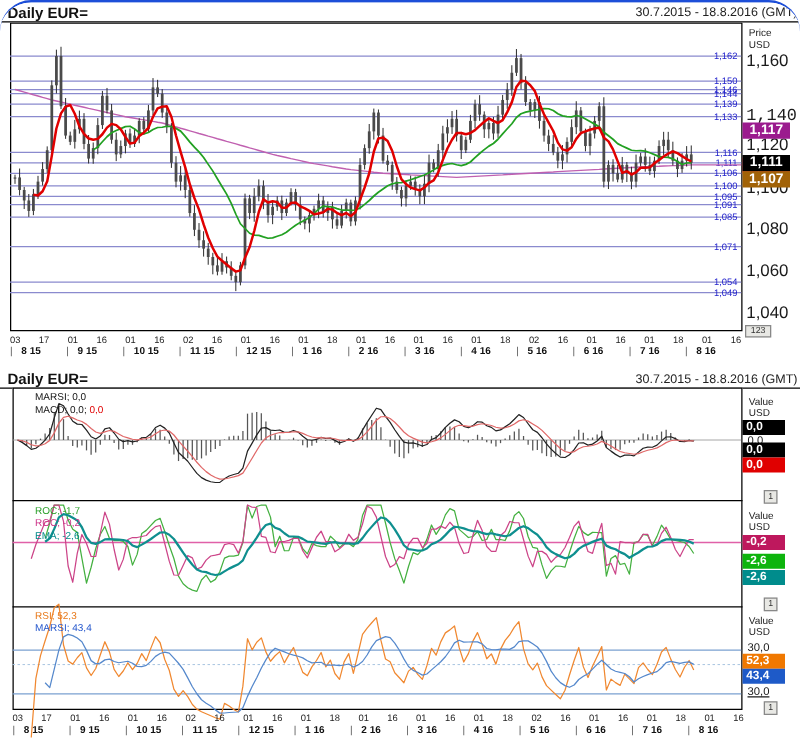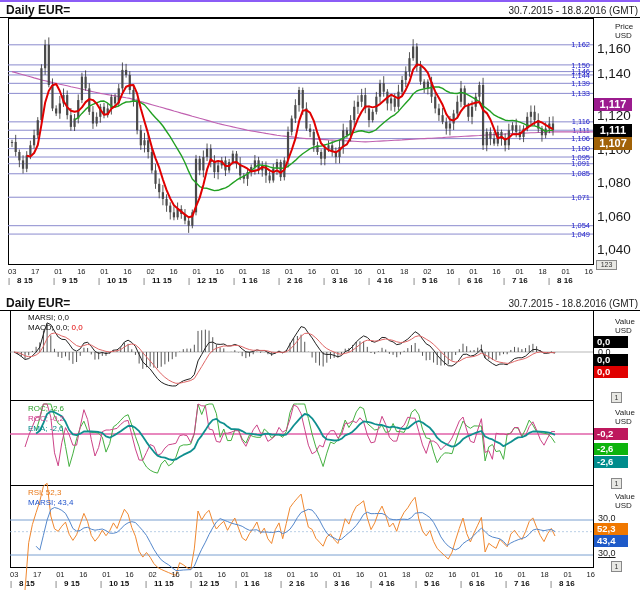--- a/index.html
+++ b/index.html
@@ -1,22 +1,22 @@
 <!DOCTYPE html>
 <html><head>
 <meta charset="utf-8">
 <style>
   html,body{margin:0;padding:0;background:#fff;}
   .screen{position:relative;width:640px;height:597px;background:#fff;
           font-family:"Liberation Sans","DejaVu Sans",sans-serif;overflow:hidden;
-          border-top:2px solid #8b5cf6;box-sizing:border-box;}
+          border-top:2px solid #1d4ed8;box-sizing:border-box;border-radius:25px;}
   .sec-header{position:absolute;left:0;width:640px;height:15px;border-bottom:1px solid #000;background:#fff;}
   .sec-title{position:absolute;left:6px;top:1px;font-size:12px;font-weight:bold;color:#111;}
   .sec-range{position:absolute;right:2px;top:3px;font-size:10px;color:#222;}
-  .axis-unit{position:absolute;font-size:8px;color:#222;line-height:9px;margin-left:16px;}
+  .axis-unit{position:absolute;font-size:8px;color:#222;line-height:9px;}
   .frame{position:absolute;border:1px solid #000;box-sizing:border-box;background:#fff;}
   svg{position:absolute;overflow:visible;}
   .ytick{position:absolute;left:597px;width:43px;font-size:13.5px;color:#1a1a1a;letter-spacing:0px;}
   .badge{position:absolute;width:38px;height:13px;font-size:11px;font-weight:bold;color:#fff;
          text-align:center;line-height:13px;}
   .sbadge{position:absolute;width:34px;height:12px;font-size:9.5px;font-weight:bold;color:#fff;
           text-align:left;padding-left:3px;line-height:12px;box-sizing:border-box;}
   .axis-small{position:absolute;font-size:9px;color:#1a1a1a;}
   .legend{position:absolute;font-size:8px;line-height:10px;white-space:nowrap;}
   .xaxis-days{position:absolute;display:flex;justify-content:space-between;
@@ -372,21 +372,21 @@
       <line x1="541.3197278911565" y1="98.87837324941987" x2="541.3197278911565" y2="115.23356831576295" stroke="#2a2a2a" stroke-width="0.8"></line>
       <rect x="540.2197278911565" y="105.5249999999999" width="2.2" height="5.024999999999821" fill="#4a4a4a"></rect>
       <line x1="545" y1="98.36610696650264" x2="545" y2="117.52655147935246" stroke="#2a2a2a" stroke-width="0.8"></line>
       <rect x="543.9" y="105.5249999999999" width="2.2" height="6.700000000000003" fill="#4a4a4a"></rect>
       <path d="M66.6 101.9L70.2 99.6L73.9 95.4L77.6 91.4L81.3 88.2L85.0 86.4L88.6 84.9L92.3 83.3L96.0 83.0L99.7 85.2L103.4 88.1L107.0 89.1L110.7 88.0L114.4 85.6L118.1 84.0L121.8 83.8L125.4 83.0L129.1 83.2L132.8 84.7L136.5 86.9L140.2 91.1L143.9 95.7L147.5 99.7L151.2 103.5L154.9 108.0L158.6 113.5L162.3 118.9L165.9 125.0L169.6 131.2L173.3 137.3L177.0 144.7L180.7 153.4L184.3 161.0L188.0 164.8L191.7 168.6L195.4 170.1L199.1 170.3L202.7 171.5L206.4 172.6L210.1 172.3L213.8 171.0L217.5 169.8L221.1 167.8L224.8 164.9L228.5 162.2L232.2 159.9L235.9 158.2L239.5 155.9L243.2 152.9L246.9 149.3L250.6 146.9L254.3 147.3L257.9 147.6L261.6 148.9L265.3 150.0L269.0 150.0L272.7 150.3L276.3 150.0L280.0 148.4L283.7 145.5L287.4 142.4L291.1 138.8L294.7 135.8L298.4 133.2L302.1 130.6L305.8 129.1L309.5 128.2L313.1 128.1L316.8 126.9L320.5 125.8L324.2 124.5L327.9 123.2L331.5 122.0L335.2 120.2L338.9 117.9L342.6 115.7L346.3 114.3L349.9 113.3L353.6 112.8L357.3 113.8L361.0 114.5L364.7 113.5L368.3 111.6L372.0 108.1L375.7 104.8L379.4 101.7L383.1 98.9L386.7 96.8L390.4 93.4L394.1 89.1L397.8 85.0L401.5 81.0L405.1 76.0L408.8 73.0L412.5 71.7L416.2 70.9L419.9 70.2L423.6 69.5L427.2 68.9L430.9 69.0L434.6 70.4L438.3 73.0L442.0 74.7L445.6 75.3L449.3 75.5L453.0 74.4L456.7 75.2L460.4 77.2L464.0 79.2L467.7 81.3L471.4 83.5L475.1 87.8L478.8 90.6L482.4 93.4L486.1 96.9L489.8 98.8L493.5 100.5L497.2 102.2L500.8 102.6L504.5 102.5L508.2 102.9L511.9 104.2L515.6 105.7L519.2 107.3L522.9 107.7L526.6 107.9L530.3 109.1L534.0 111.2L537.6 113.6L541.3 112.4L545.0 112.3" fill="none" stroke="#22a022" stroke-width="1.4" stroke-linejoin="round"></path>
       <path d="M18.7 137.7L22.4 138.4L26.1 135.0L29.8 127.0L33.4 106.9L37.1 84.8L40.8 72.7L44.5 67.3L48.2 66.0L51.8 73.0L55.5 83.1L59.2 89.1L62.9 92.8L66.6 93.8L70.2 93.1L73.9 89.4L77.6 84.1L81.3 81.1L85.0 82.1L88.6 85.4L92.3 91.5L96.0 96.8L99.7 96.1L103.4 90.8L107.0 88.1L110.7 84.4L114.4 75.4L118.1 68.7L121.8 67.3L125.4 67.0L129.1 75.4L132.8 90.4L136.5 103.5L140.2 115.9L143.9 129.6L147.5 140.4L151.2 149.7L154.9 161.5L158.6 172.2L162.3 180.6L165.9 187.3L169.6 190.6L173.3 193.6L177.0 196.6L180.7 199.3L184.3 198.3L188.0 188.3L191.7 179.6L195.4 166.8L199.1 151.4L202.7 141.4L206.4 144.0L210.1 143.0L213.8 143.7L217.5 148.1L221.1 148.1L224.8 144.4L228.5 144.0L232.2 147.1L235.9 148.7L239.5 150.7L243.2 153.4L246.9 152.8L250.6 151.8L254.3 149.1L257.9 149.7L261.6 152.4L265.3 154.1L269.0 152.4L272.7 154.8L276.3 151.8L280.0 142.0L283.7 132.0L287.4 120.6L291.1 103.2L294.7 92.8L298.4 92.1L302.1 94.8L305.8 102.8L309.5 115.2L313.1 125.3L316.8 129.3L320.5 132.0L324.2 133.3L327.9 134.3L331.5 132.0L335.2 128.3L338.9 126.3L342.6 119.9L346.3 109.9L349.9 100.8L353.6 93.8L357.3 88.4L361.0 88.4L364.7 89.4L368.3 88.4L372.0 86.1L375.7 82.7L379.4 79.4L383.1 76.7L386.7 78.7L390.4 80.4L394.1 78.1L397.8 71.7L401.5 63.7L405.1 51.6L408.8 46.6L412.5 46.9L416.2 50.2L419.9 54.9L423.6 65.0L427.2 73.4L430.9 80.1L434.6 86.8L438.3 96.1L442.0 101.5L445.6 102.5L449.3 99.8L453.0 93.1L456.7 88.4L460.4 87.1L464.0 85.8L467.7 84.8L471.4 84.1L475.1 92.1L478.8 95.1L482.4 101.5L486.1 110.9L489.8 120.3L493.5 118.9L497.2 121.6L500.8 119.9L504.5 116.2L508.2 116.2L511.9 115.9L515.6 112.6L519.2 109.9L522.9 107.2L526.6 104.9L530.3 103.2L534.0 104.5L537.6 106.9L541.3 109.2L545.0 111.2" fill="none" stroke="#e00000" stroke-width="2" stroke-linejoin="round"></path>
     </svg>
 
   <div id="price-yticks">
       <div class="ytick" style="top: 39.15px;">1,160</div>
-      <div class="ytick" style="top: 64px;">1,140</div>
+      <div class="ytick" style="top: 84px; font-family: Liberation Mono, monospace;">1,140</div>
       <div class="ytick" style="top: 106.15px;">1,120</div>
       <div class="ytick" style="top: 139.65px;">1,100</div>
       <div class="ytick" style="top: 173.15px;">1,080</div>
       <div class="ytick" style="top: 206.65px;">1,060</div>
       <div class="ytick" style="top: 240.15px;">1,040</div>
     </div>
   <div id="price-badges">
       <div class="badge" style="left: 594px; top: 96px; background: rgb(155, 27, 142);">1,117</div>
       <div class="badge" style="left: 594px; top: 124px; background: #ef4444;">1,113</div>
       <div class="badge" style="left: 594px; top: 122px; background: rgb(0, 0, 0);">1,111</div>
@@ -652,21 +652,21 @@
       <line x1="0" y1="45.666666666666664" x2="583" y2="45.666666666666664" stroke="#a8c4e0" stroke-width="0.8" stroke-dasharray="2,2"></line>
       <path d="M15.0 104.0L18.7 56.7L22.4 38.5L26.1 26.6L29.8 15.2L33.4 0.2L37.1 -2.7L40.8 30.0L44.5 42.8L48.2 45.3L51.8 40.2L55.5 36.1L59.2 48.3L62.9 54.4L66.6 48.8L70.2 38.0L73.9 27.4L77.6 35.7L81.3 49.5L85.0 55.2L88.6 50.8L92.3 44.2L96.0 49.7L99.7 44.8L103.4 36.9L107.0 42.5L110.7 32.5L114.4 23.3L118.1 28.2L121.8 41.6L125.4 50.2L129.1 65.3L132.8 71.1L136.5 66.5L140.2 71.3L143.9 77.6L147.5 81.3L151.2 83.4L154.9 85.0L158.6 86.6L162.3 88.2L165.9 89.3L169.6 76.7L173.3 78.8L177.0 81.6L180.7 83.6L184.3 62.9L188.0 25.0L191.7 33.9L195.4 27.8L199.1 24.3L202.7 35.5L206.4 43.0L210.1 38.6L213.8 35.3L217.5 44.3L221.1 37.9L224.8 32.0L228.5 42.1L232.2 51.9L235.9 54.6L239.5 47.5L243.2 42.4L246.9 36.0L250.6 47.5L254.3 42.1L257.9 52.8L261.6 57.5L265.3 43.5L269.0 36.9L272.7 52.7L276.3 37.4L280.0 21.5L283.7 16.5L287.4 12.2L291.1 8.1L294.7 26.1L298.4 41.2L302.1 43.4L305.8 52.2L309.5 56.2L313.1 60.2L316.8 50.9L320.5 47.9L324.2 53.5L327.9 57.5L331.5 46.5L335.2 32.7L338.9 38.1L342.6 27.5L346.3 20.3L349.9 17.9L353.6 14.8L357.3 31.9L361.0 43.6L364.7 36.9L368.3 26.9L372.0 20.1L375.7 29.5L379.4 41.0L383.1 37.1L386.7 45.3L390.4 33.5L394.1 26.3L397.8 21.8L401.5 15.7L405.1 11.3L408.8 33.1L412.5 45.1L416.2 49.9L419.9 44.5L423.6 55.5L427.2 62.5L430.9 66.1L434.6 69.6L438.3 73.0L442.0 66.2L445.6 54.0L449.3 42.4L453.0 32.0L456.7 47.5L460.4 56.0L464.0 47.0L467.7 39.2L471.4 31.3L475.1 66.0L478.8 57.3L482.4 60.1L486.1 62.3L489.8 53.3L493.5 57.1L497.2 60.8L500.8 48.1L504.5 44.3L508.2 49.6L511.9 53.6L515.6 45.4L519.2 35.6L522.9 31.9L526.6 41.3L530.3 49.6L534.0 55.6L537.6 47.8L541.3 42.4L545.0 50.0" fill="none" stroke="#f08830" stroke-width="1" stroke-linejoin="round"></path>
       <path d="M26.1 60.2L29.8 64.1L33.4 49.3L37.1 34.1L40.8 23.5L44.5 21.5L48.2 22.5L51.8 24.4L55.5 27.4L59.2 34.3L62.9 42.5L66.6 45.1L70.2 44.5L73.9 41.9L77.6 41.3L81.3 43.2L85.0 44.2L88.6 43.6L92.3 43.0L96.0 44.6L99.7 47.1L103.4 47.3L107.0 46.3L110.7 43.1L114.4 39.1L118.1 36.8L121.8 35.7L125.4 36.5L129.1 40.5L132.8 44.6L136.5 49.5L140.2 56.3L143.9 63.4L147.5 69.0L151.2 73.8L154.9 76.6L158.6 78.8L162.3 81.9L165.9 84.5L169.6 84.4L173.3 84.0L177.0 83.8L180.7 83.6L184.3 80.2L188.0 71.1L191.7 63.2L195.4 56.2L199.1 48.4L202.7 41.9L206.4 36.0L210.1 32.6L213.8 34.1L217.5 35.5L221.1 37.0L224.8 38.1L228.5 39.0L232.2 40.3L235.9 42.6L239.5 44.3L243.2 44.0L246.9 43.8L250.6 46.0L254.3 46.0L257.9 46.1L261.6 46.5L265.3 46.0L269.0 45.2L272.7 47.6L276.3 46.1L280.0 43.2L283.7 38.0L287.4 31.5L291.1 26.5L294.7 24.9L298.4 23.3L302.1 24.1L305.8 28.5L309.5 34.2L313.1 41.1L316.8 47.2L320.5 50.3L324.2 52.0L327.9 54.1L331.5 53.2L335.2 49.9L338.9 46.7L342.6 43.4L346.3 39.4L349.9 34.4L353.6 28.3L357.3 26.2L361.0 27.7L364.7 27.6L368.3 27.5L372.0 27.5L375.7 29.1L379.4 32.8L383.1 33.6L386.7 33.8L390.4 33.3L394.1 33.2L397.8 33.5L401.5 31.5L405.1 27.3L408.8 26.7L412.5 26.7L416.2 29.0L419.9 31.6L423.6 36.4L427.2 43.1L430.9 50.9L434.6 56.2L438.3 60.1L442.0 62.5L445.6 63.8L449.3 62.0L453.0 57.6L456.7 55.0L460.4 53.0L464.0 49.3L467.7 45.5L471.4 42.2L475.1 45.6L478.8 49.2L482.4 51.0L486.1 51.9L489.8 52.8L493.5 55.4L497.2 59.6L500.8 57.0L504.5 55.2L508.2 53.7L511.9 52.4L515.6 51.3L519.2 48.2L522.9 44.1L526.6 43.1L530.3 43.9L534.0 44.7L537.6 43.9L541.3 43.5L545.0 45.5" fill="none" stroke="#5588cc" stroke-width="1" stroke-linejoin="round"></path>
     </svg>
 
   <div id="macd-legend" class="legend" style="left:28px;top:311px;">
       <div><span style="color: rgb(17, 17, 17);">MARSI; 0,0</span></div>
       <div><span style="color: rgb(17, 17, 17);">MACD; 0,0; </span><span style="color: rgb(224, 0, 0);">0,0</span></div>
     </div>
   <div id="roc-legend" class="legend" style="left:28px;top:402px;">
-      <div><span style="color: rgb(44, 160, 44);">ROC; -2,6</span></div>
+      <div><span style="color: rgb(44, 160, 44);">ROC; -1,7</span></div>
       <div><span style="color: rgb(204, 51, 136);">ROC; -0,2</span></div>
       <div><span style="color: rgb(0, 136, 136);">EMA; -2,6</span></div>
     </div>
   <div id="rsi-legend" class="legend" style="left:28px;top:486px;">
       <div><span style="color: rgb(232, 120, 24);">RSI; 52,3</span></div>
       <div><span style="color: rgb(34, 85, 204);">MARSI; 43,4</span></div>
     </div>
 
   <div class="axis-unit" style="left:599px;top:315px;">
     <div>Value</div>

